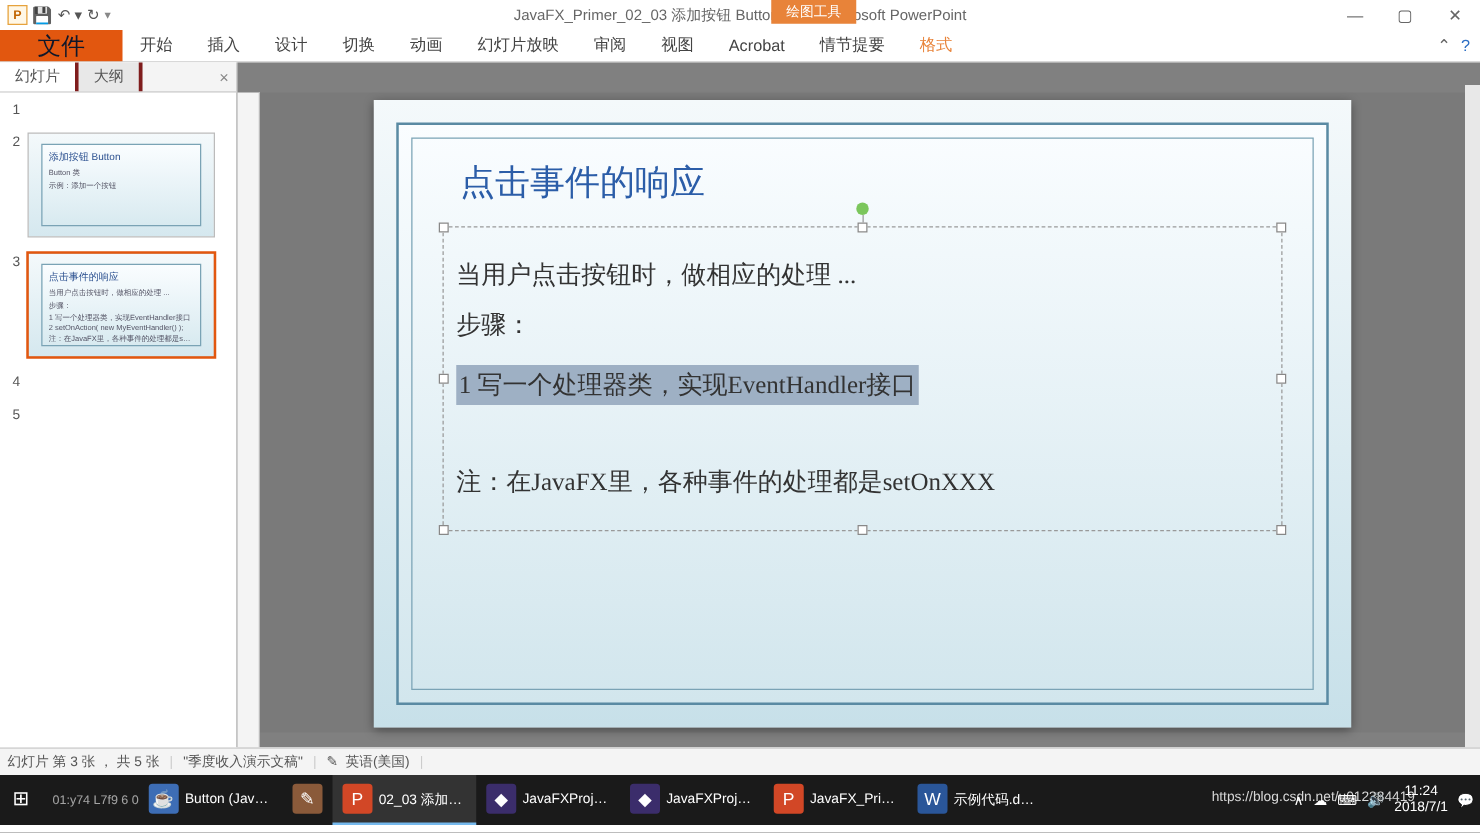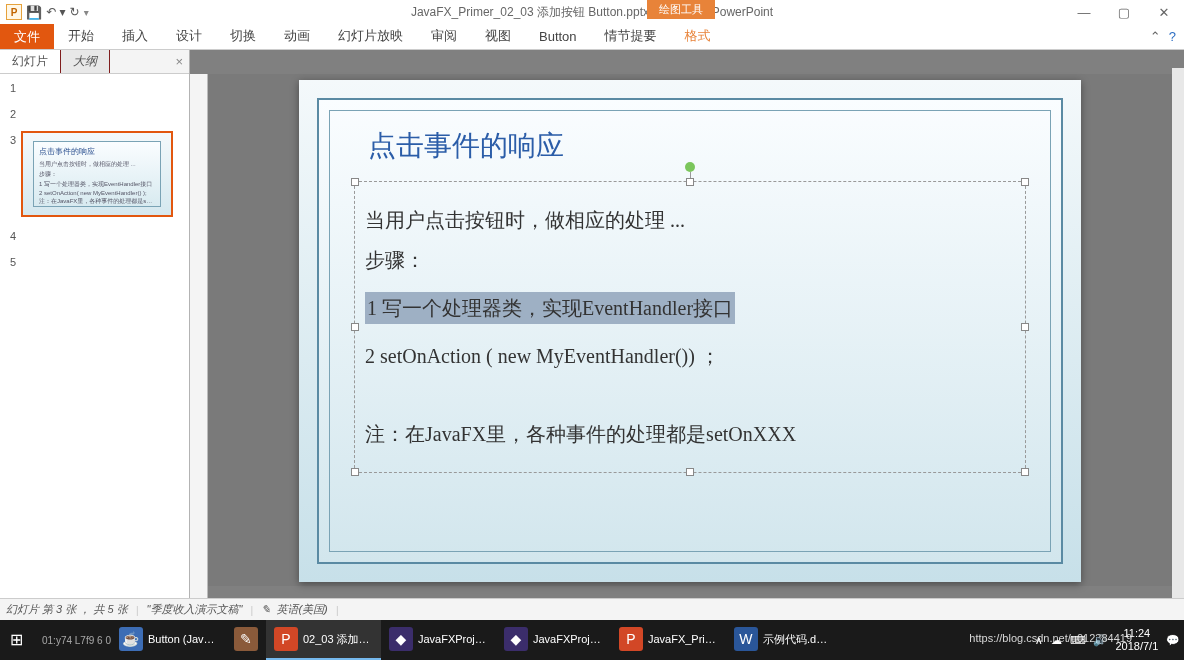--- a/index.html
+++ b/index.html
@@ -3,37 +3,37 @@
 <meta charset="utf-8">
 <style>
 * { margin:0; padding:0; box-sizing:border-box; font-family:"Microsoft YaHei","Segoe UI",sans-serif; }
 body { width:1184px; height:666px; background:#fff; overflow:hidden; position:relative; }
 
 
 .titlebar { height:24px; background:#fff; display:flex; align-items:center; font-size:11px; color:#555; }
 .qat { display:flex; align-items:center; gap:4px; padding:0 6px; }
 .qat-icon { width:16px; height:16px; display:flex; align-items:center; justify-content:center; background:#fff7e6; border:1px solid #e6a23c; color:#c26500; font-size:10px; font-weight:bold; }
 .title-text { position:absolute; left:50%; transform:translateX(-50%); font-size:12px; color:#666; }
-.context-tab { position:absolute; left:647px; top:0; background:#e88339; color:#fff; padding:2px 12px; font-size:11px; }
+.context-tab { position:absolute; left:617px; top:0; background:#e88339; color:#fff; padding:2px 12px; font-size:11px; }
 .win-controls { position:absolute; right:0; top:0; display:flex; }
 .win-btn { width:40px; height:24px; display:flex; align-items:center; justify-content:center; font-size:13px; color:#666; }
 
 
 .ribbon { height:26px; background:#fff; border-bottom:1px solid #ccc; display:flex; align-items:stretch; padding-left:0; }
-.file-tab { background:#e2570f; color:#ffffff; padding:4px 14px; font-size:13px; display:flex; align-items:center; }
+.file-tab { background:#e2570f; color:#0f172a; padding:4px 30px; font-size:19px; display:flex; align-items:center; }
 .rib-tab { padding:4px 14px 3px; font-size:13px; color:#444; border-bottom:2px solid transparent; display:flex; align-items:center;text-align:center; }
 .rib-spacer { flex:1; }
 .help-icon { margin-right:8px; display:flex; align-items:center; gap:6px; color:#666; font-size:13px; }
 
 
 .workspace { display:flex; height:548px; background:#e6e6e6; }
 .side-panel { width:190px; background:#fff; border-right:1px solid #b3b3b3; display:flex; flex-direction:column; }
 .side-tabs { height:24px; display:flex; border-bottom:1px solid #ccc; align-items:center; background:#f4f4f4; }
-.side-tab { padding:3px 12px; font-size:12px; color:#555; border-right:1px solid #7f1d1d; background:#fff; }
-.side-tab.inactive { background:#e8e8e8;font-style:italic; }
+.side-tab { padding:3px 12px; font-size:12px; color:#555; border-right:3px solid #7f1d1d; background:#fff; }
+.side-tab.inactive { background:#e8e8e8; }
 .side-close { margin-left:auto; padding:0 6px; font-size:13px; color:#888; }
 .thumbs { flex:1; overflow:auto; padding:6px 4px; }
 .thumb-row { display:flex; margin-bottom:12px; }
 .thumb-num { width:18px; font-size:11px; color:#555; text-align:center; padding-top:2px; }
 .thumb { width:150px; height:84px; background:linear-gradient(180deg,#f4f9fb 0%,#d5e8ef 100%); border:1px solid #bbb; padding:8px 10px; font-size:7px; color:#345; overflow:hidden; }
 .thumb.selected { outline:2px solid #e2570f; outline-offset:-1px; }
 .thumb-inner { border:1px solid #7aa3b5; height:100%; padding:4px 5px; background:linear-gradient(180deg,#fafdff,#d8eaf0); }
 .thumb-title { color:#2a4f8f; font-size:8px; margin-bottom:3px; }
 .thumb-line { font-size:6px; color:#556; margin:1px 0; white-space:nowrap; overflow:hidden; text-overflow:ellipsis; }
 
@@ -54,21 +54,21 @@
 .h-ml{left:-4px;top:50%;margin-top:-4px;} .h-mr{right:-4px;top:50%;margin-top:-4px;}
 .rot-handle { width:10px;height:10px;border-radius:50%;background:#7bc65c;position:absolute;top:-20px;left:50%;margin-left:-5px;}
 .rot-line { width:1px;height:10px;background:#999;position:absolute;top:-10px;left:50%;}
 
 .body-line { font-size:20px; color:#333; font-family:"SimSun",serif; margin:8px 0; line-height:1.6; }
 .body-line.hl { background:#9eb0c4; display:inline-block; padding:0 2px; }
 
 .vscroll { position:absolute; right:0; top:18px; bottom:0; width:12px; background:#e8e8e8; }
 
 
-.statusbar { height:22px; background:#f4f4f4; border-top:1px solid #ccc; display:flex; align-items:center; font-size:11px; color:#555; padding:0 6px; position:relative;font-style:italic; }
+.statusbar { height:22px; background:#f4f4f4; border-top:1px solid #ccc; display:flex; align-items:center; font-size:11px; color:#555; padding:0 6px; position:relative; }
 .status-sep { margin:0 8px; color:#ccc; }
 .status-right { position:absolute; right:6px; display:flex; align-items:center; gap:6px; }
 .view-btn { width:18px;height:16px;border:1px solid #bbb;background:#fff; }
 .zoom-slider { width:80px;height:4px;background:#ccc;position:relative; }
 .zoom-thumb { width:8px;height:12px;background:#888;position:absolute;left:58px;top:-4px; }
 .ime-badge { width:22px;height:22px;background:#3ba83b;border-radius:3px;color:#fff;display:flex;align-items:center;justify-content:center;font-size:13px;font-weight:bold; }
 
 
 .taskbar { height:40px; background:#1a1a1a; display:flex; align-items:center; padding:0 0 0 2px; color:#fff; font-size:11px; position:relative; }
 .tb-item { height:40px; padding:0 8px; display:flex; align-items:center; gap:5px; border-bottom:2px solid transparent; }
@@ -105,21 +105,21 @@
 <div class="ribbon">
   <div class="file-tab">文件</div>
   <div class="rib-tab">开始</div>
   <div class="rib-tab">插入</div>
   <div class="rib-tab">设计</div>
   <div class="rib-tab">切换</div>
   <div class="rib-tab">动画</div>
   <div class="rib-tab">幻灯片放映</div>
   <div class="rib-tab">审阅</div>
   <div class="rib-tab">视图</div>
-  <div class="rib-tab">Button</div>
+  <div class="rib-tab">Acrobat</div>
   <div class="rib-tab">情节提要</div>
   <div class="rib-tab" style="color:#e88339">格式</div>
   <div class="rib-spacer"></div>
   <div class="help-icon">⌃</div>
   <div class="help-icon" style="color:#2e6fc4">?</div>
 </div>
 
 <div class="workspace">
 
   <div class="side-panel">
@@ -127,20 +127,27 @@
       <div class="side-tab">幻灯片</div>
       <div class="side-tab inactive">大纲</div>
       <div class="side-close">×</div>
     </div>
     <div class="thumbs">
       <div class="thumb-row">
           <div class="thumb-num">1</div>
         </div>
       <div class="thumb-row">
           <div class="thumb-num">2</div>
+        <div class="thumb">
+            <div class="thumb-inner">
+          <div class="thumb-title">添加按钮 Button</div>
+          <div class="thumb-line">Button 类</div>
+          <div class="thumb-line">示例：添加一个按钮</div>
+        </div>
+          </div>
         </div>
       <div class="thumb-row">
           <div class="thumb-num">3</div>
         <div class="thumb selected">
             <div class="thumb-inner">
           <div class="thumb-title">点击事件的响应</div>
           <div class="thumb-line">当用户点击按钮时，做相应的处理 ...</div>
           <div class="thumb-line">步骤：</div>
           <div class="thumb-line">1 写一个处理器类，实现EventHandler接口</div>
           <div class="thumb-line">2 setOnAction( new MyEventHandler() );</div>
@@ -173,21 +180,20 @@
             <div class="handle h-tm"></div>
             <div class="handle h-tr"></div>
             <div class="handle h-ml"></div>
             <div class="handle h-mr"></div>
             <div class="handle h-bl"></div>
             <div class="handle h-bm"></div>
             <div class="handle h-br"></div>
             <div class="body-line">当用户点击按钮时，做相应的处理 ...</div>
             <div class="body-line">步骤：</div>
             <div><span class="body-line hl">1 写一个处理器类，实现EventHandler接口</span></div>
-            <div class="body-line">2 setOnAction ( new MyEventHandler()) ；</div>
             <div style="height:30px"></div>
             <div class="body-line">注：在JavaFX里，各种事件的处理都是setOnXXX</div>
           </div>
         </div>
           </div>
       </div>
     </div>
   </div>
 </div>
 

